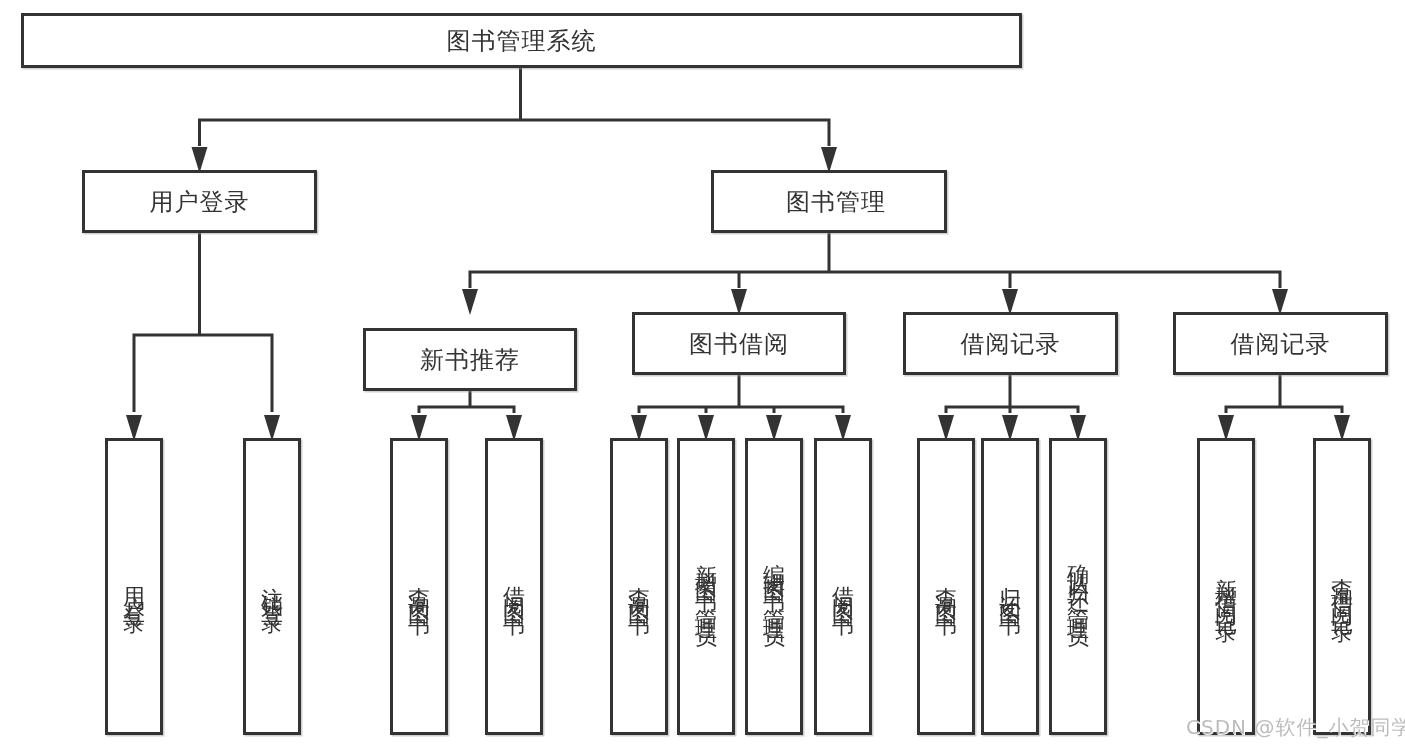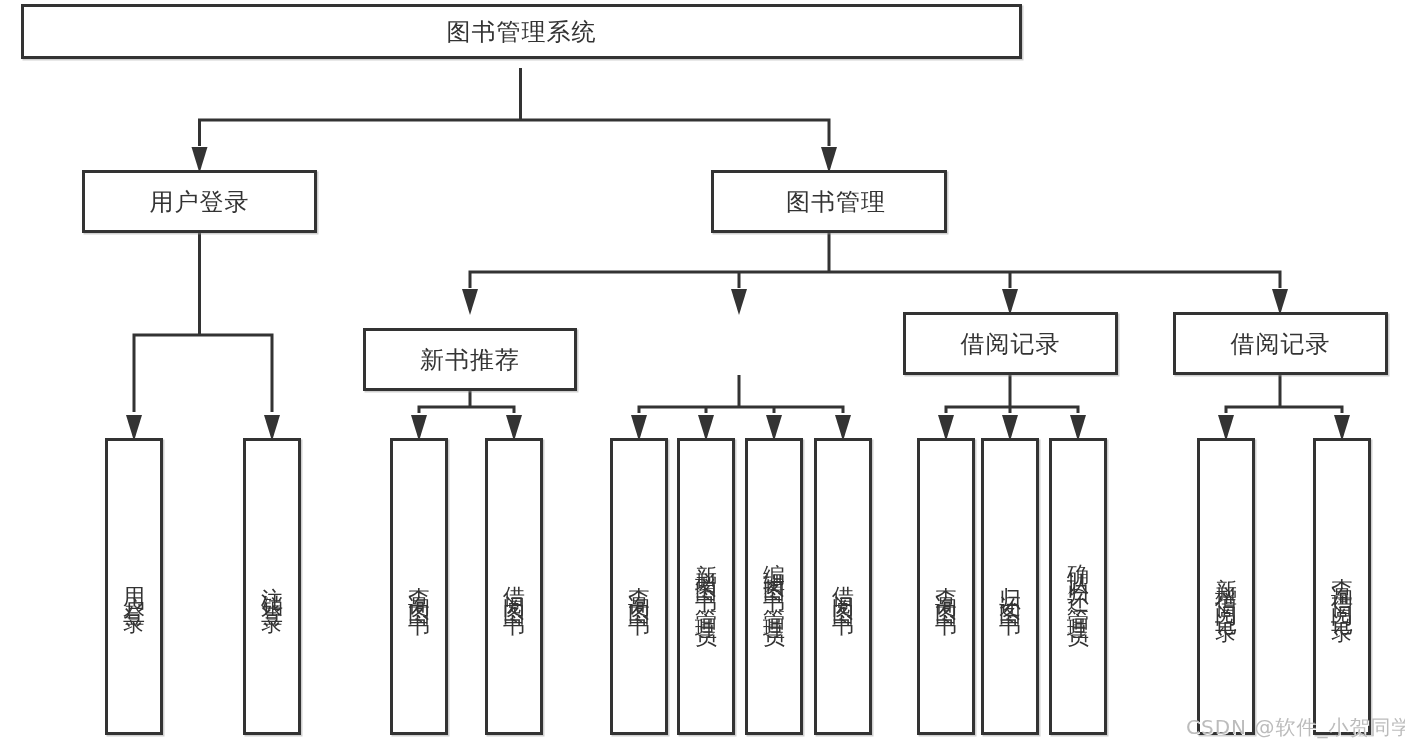--- a/index.html
+++ b/index.html
@@ -65,26 +65,27 @@
       <polygon points="766,415 782,415 774,441"></polygon>
       <polygon points="835,415 851,415 843,441"></polygon>
       <polygon points="938,415 954,415 946,441"></polygon>
       <polygon points="1002,415 1018,415 1010,441"></polygon>
       <polygon points="1070,415 1086,415 1078,441"></polygon>
       <polygon points="1218,415 1234,415 1226,441"></polygon>
       <polygon points="1334,415 1350,415 1342,441"></polygon>
     </g>
   </svg>
 
-  <div class="node" style="left:21px;top:4px;width:1001px;height:55px;">图书管理系统</div>
+  <div class="node" style="left:21px;top:13px;width:1001px;height:55px;">图书管理系统</div>
 
   <div class="node" style="left:82px;top:170px;width:235px;height:63px;">用户登录</div>
   <div class="node" style="left:711px;top:170px;width:236px;height:63px;padding-left:14px;">图书管理</div>
 
   <div class="node" style="left:363px;top:328px;width:214px;height:63px;">新书推荐</div>
+  <div class="node" style="left:632px;top:312px;width:214px;height:63px;">图书借阅</div>
   <div class="node" style="left:903px;top:312px;width:215px;height:63px;">借阅记录</div>
   <div class="node" style="left:1173px;top:312px;width:215px;height:63px;">借阅记录</div>
 
   <div class="node vnode" style="left:105px;top:438px;width:58px;height:297px;">用户登录</div>
   <div class="node vnode" style="left:243px;top:438px;width:58px;height:297px;">注销登录</div>
 
   <div class="node vnode" style="left:390px;top:438px;width:58px;height:297px;">查询图书</div>
   <div class="node vnode" style="left:485px;top:438px;width:58px;height:297px;">借阅图书</div>
 
   <div class="node vnode" style="left:610px;top:438px;width:58px;height:297px;">查询图书</div>

